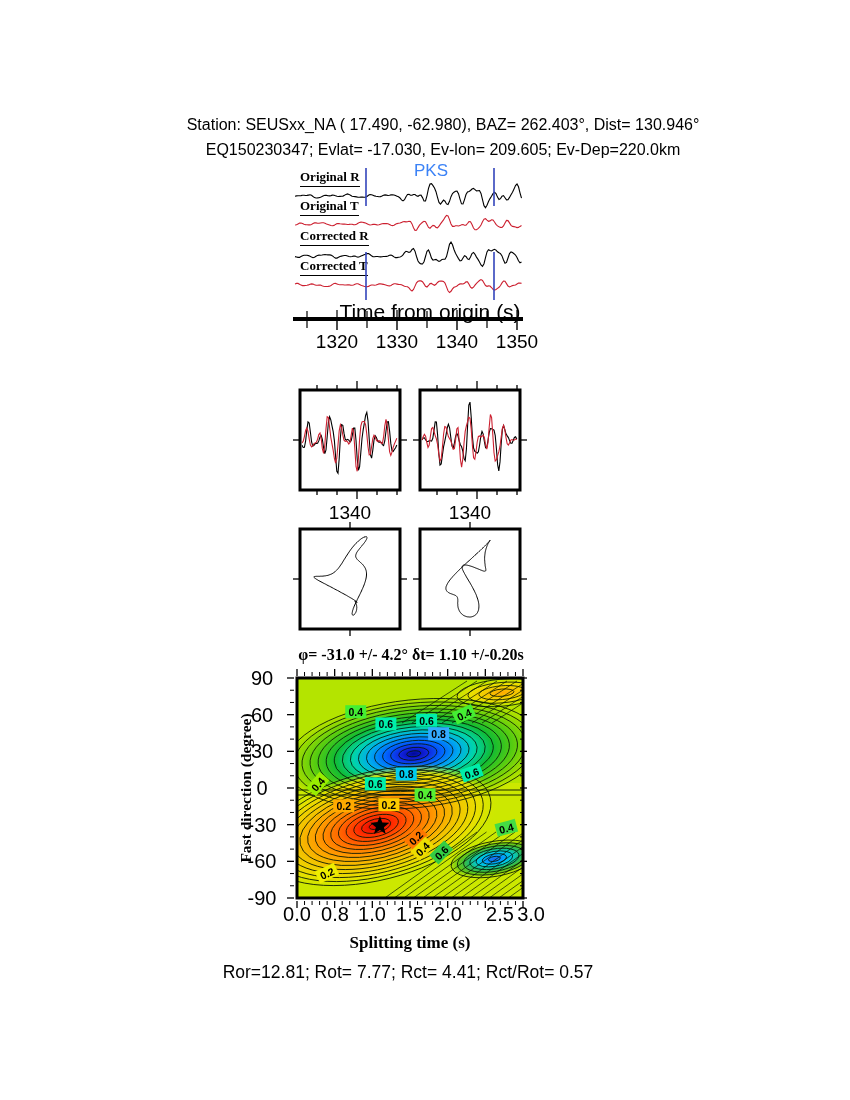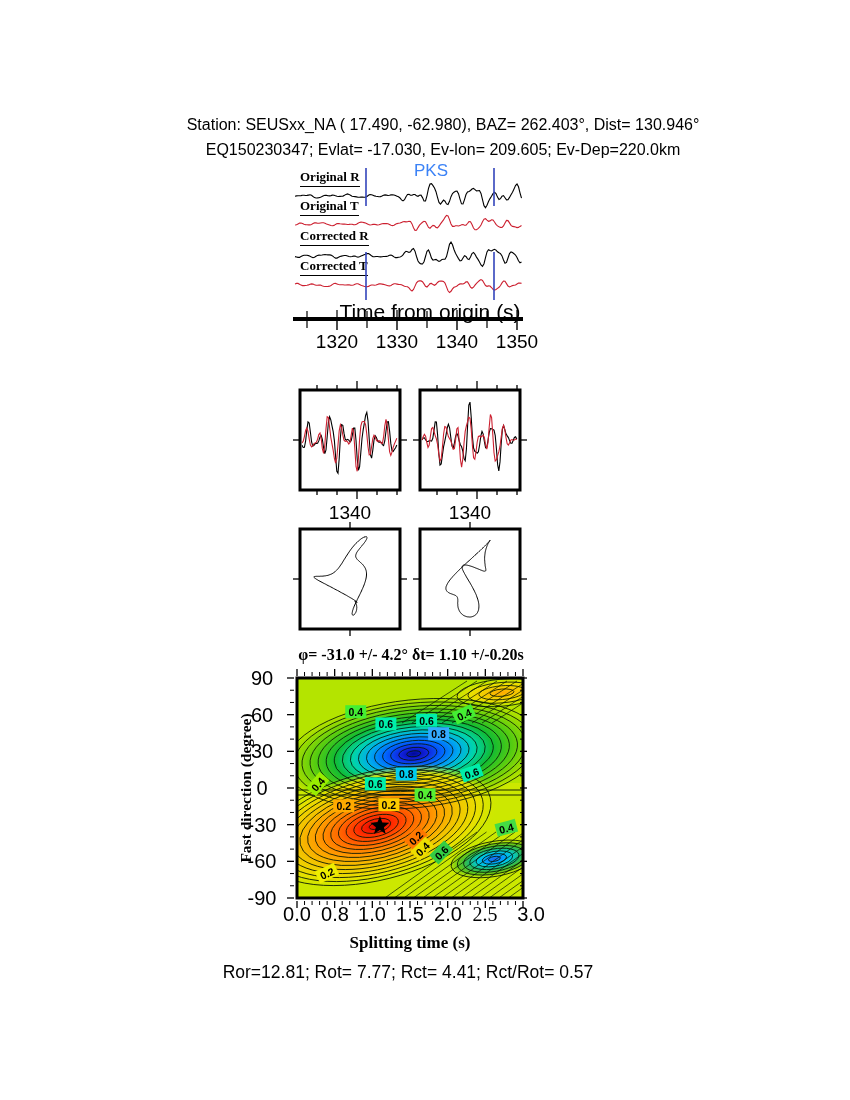--- a/index.html
+++ b/index.html
@@ -441,18 +441,18 @@
     <line x1="238" y1="222.77777777777777" x2="242" y2="222.77777777777777" stroke="#000" stroke-width="1"></line>
     <line x1="12" y1="235" x2="5" y2="235" stroke="#000" stroke-width="1.3"></line>
     <line x1="238" y1="235" x2="245" y2="235" stroke="#000" stroke-width="1.3"></line>
   </svg>
 
 <div class="abs xtick" style="left:275px;top:903px;">0.0</div>
 <div class="abs xtick" style="left:313px;top:903px;">0.8</div>
 <div class="abs xtick" style="left:350px;top:903px;">1.0</div>
 <div class="abs xtick" style="left:388px;top:903px;">1.5</div>
 <div class="abs xtick" style="left:426px;top:903px;">2.0</div>
-<div class="abs xtick" style="left:463px;top:903px;font-family:Liberation Serif, serif;">2.5</div>
+<div class="abs xtick" style="left:478px;top:903px;">2.5</div>
 <div class="abs xtick" style="left:501px;top:903px;text-align:right;">3.0</div>
 
 <div class="abs ctr serifb" style="left:310px;top:933px;width:200px;font-size:17px;">Splitting time (s)</div>
 
 <div class="abs ctr" style="left:0px;top:962px;width:816px;font-size:17.5px;">Ror=12.81; Rot= 7.77; Rct= 4.41; Rct/Rot= 0.57</div>
 
 </body></html>

